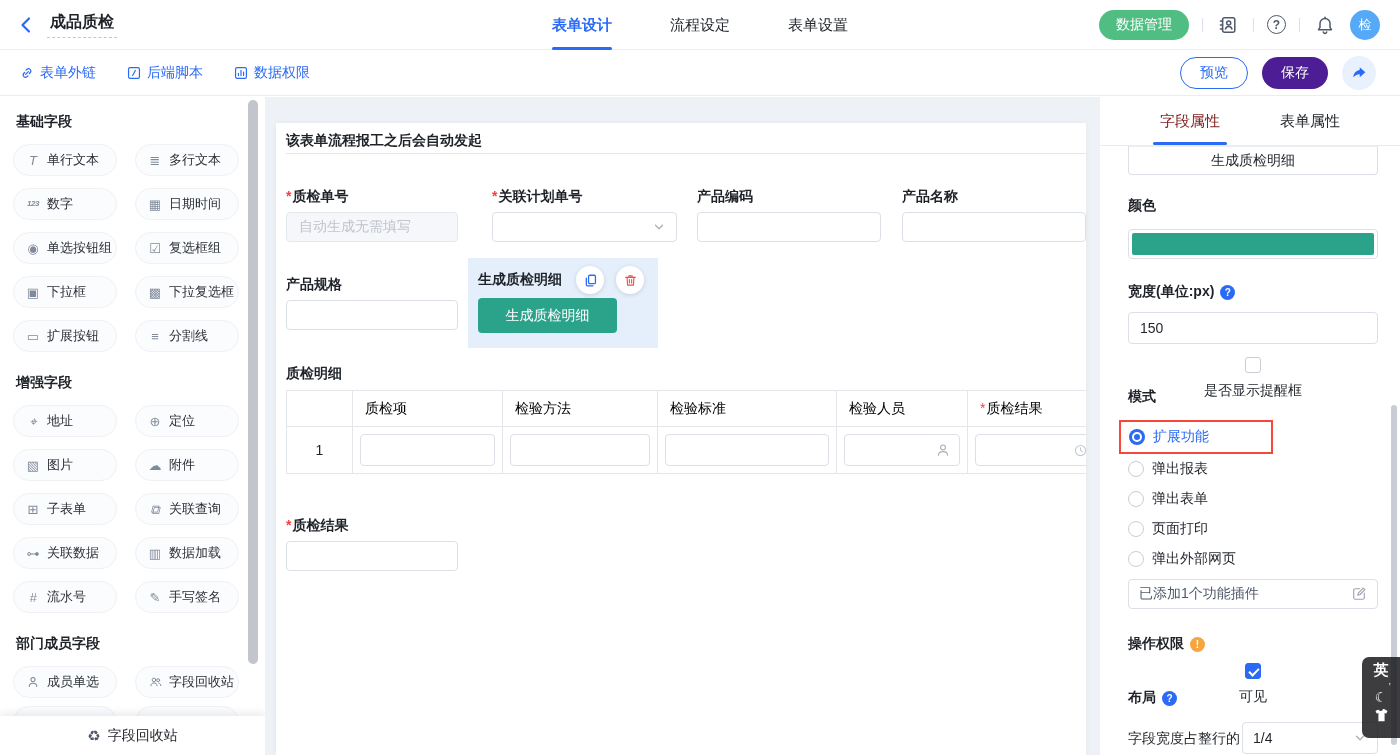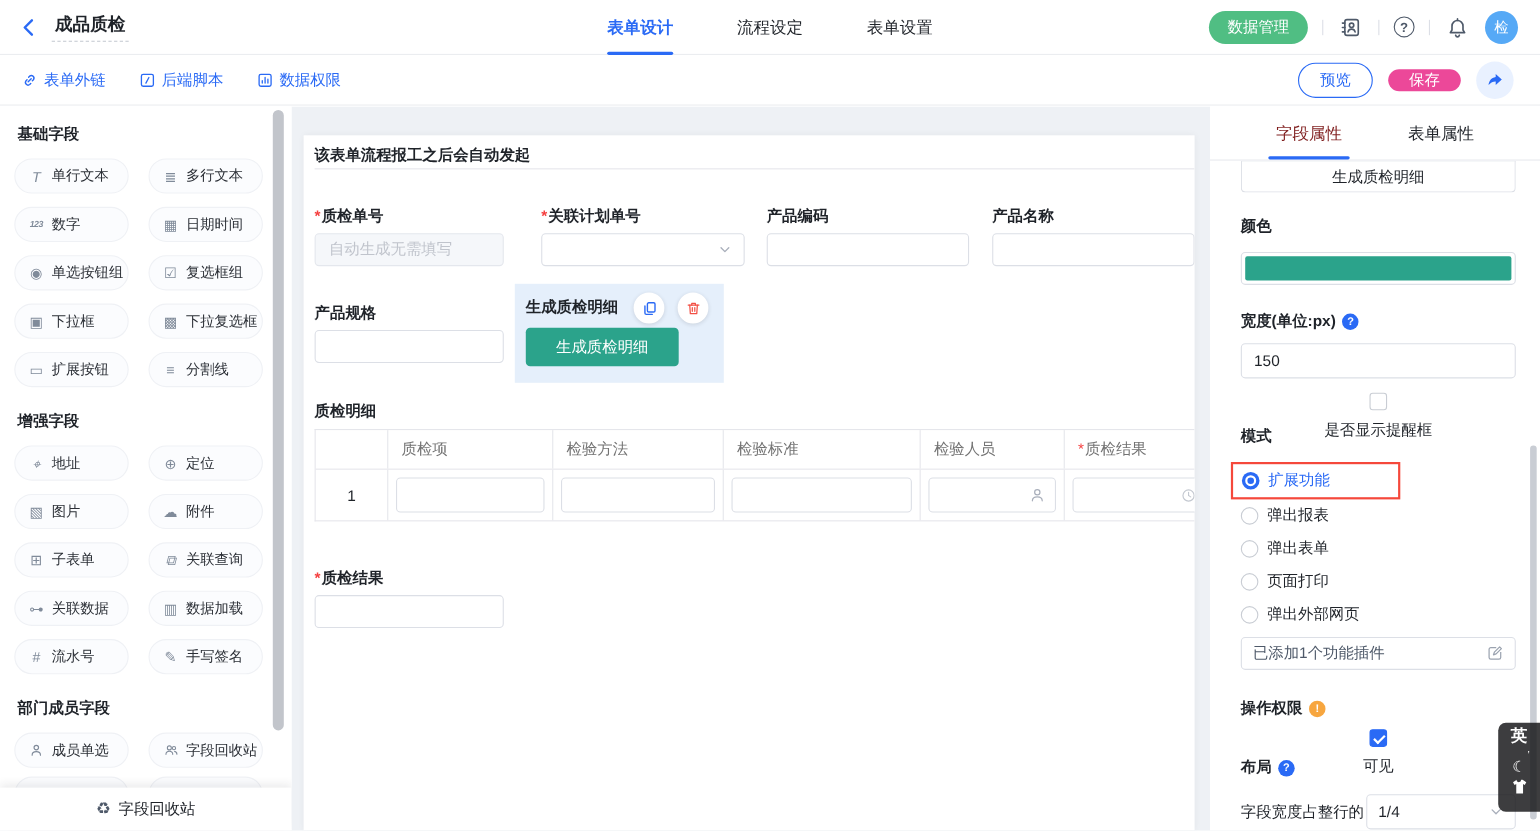--- a/index.html
+++ b/index.html
@@ -30,21 +30,21 @@
             display:flex; align-items:center; justify-content:center; cursor:pointer; }
 
   
   .subbar { position:absolute; left:0; top:51px; width:1400px; height:45px; background:#fff;
             border-bottom:1px solid #EBEDF0; display:flex; align-items:center; z-index:29; }
   .sb-links { display:flex; gap:30px; padding-left:19px; }
   .sb-link { display:flex; align-items:center; gap:5px; color:#2A6AF5; font-size:14px; cursor:pointer; }
   .sb-link .ic { width:16px; height:16px; display:flex; align-items:center; justify-content:center; }
   .sb-right { margin-left:auto; display:flex; gap:14px; align-items:center; padding-right:24px; }
   .btn-outline { height:32px; padding:0 19px; border:1px solid #2A6AF5; color:#2A6AF5; background:#fff; border-radius:16px; font-size:14px; cursor:pointer; }
-  .btn-primary { height:20px; padding:0 19px; background:#ec4899; color:#fff; border:none; border-radius:16px; font-size:14px; cursor:pointer; }
+  .btn-primary { height:32px; padding:0 19px; background:#4c1d95; color:#fff; border:none; border-radius:16px; font-size:14px; cursor:pointer; }
   .btn-share { width:34px; height:34px; border-radius:50%; background:#E9F1FF; border:none; display:flex; align-items:center; justify-content:center; cursor:pointer; }
 
   
   .sidebar { position:absolute; left:0; top:97px; width:265px; height:658px; background:#fff; overflow:hidden; z-index:5; }
   .sb-inner { padding:16px 13px 0 13px; }
   .fld-sec { margin-top:22px; }
   .fld-sec:first-child { margin-top:0; }
   .sec-title { font-size:14px; font-weight:bold; height:18px; margin:0 0 13px 3px; }
   .pill-grid { display:grid; grid-template-columns:104px 104px; column-gap:18px; row-gap:12px; }
   .pill { height:32px; border-radius:16px; background:#FBFCFE; border:1px solid #EFF1F5; display:flex; align-items:center;
@@ -77,21 +77,21 @@
               box-shadow:0 1px 4px rgba(31,35,41,.15); display:flex; align-items:center; justify-content:center; cursor:pointer; border:none; }
   .mini-copy { left:108px; } .mini-del { left:148px; }
   .teal-btn { position:absolute; left:10px; top:40px; width:139px; height:35px; background:#2BA38B; color:#fff;
               border:none; border-radius:4px; font-size:14px; cursor:pointer; }
   .subform-label { position:absolute; left:10px; top:242px; font-size:14px; font-weight:bold; }
   .qc-table { position:absolute; left:10px; top:267px; width:800px; border:1px solid #E5E6EB; border-right:none; }
   .qc-tr { display:grid; grid-template-columns:66px 150px 155px 179px 131px 119px; }
   .qc-tr.head { height:36px; border-bottom:1px solid #E5E6EB; }
   .qc-tr.row { height:46px; }
   .th, .td { border-right:1px solid #E5E6EB; display:flex; align-items:center; overflow:visible; }
-  .th { padding-left:12px; font-size:14px; color:#737373; white-space:nowrap; }
+  .th { padding-left:12px; font-size:14px; color:#000000; white-space:nowrap; }
   .td { padding:0 7px; }
   .td.idx, .th.idx { justify-content:center; padding:0; color:#1F2329; }
   .cell-inp { position:relative; width:100%; height:32px; border:1px solid #DCDFE6; border-radius:4px; background:#fff;
               display:flex; align-items:center; justify-content:flex-end; padding-right:8px; }
   .td.last .cell-inp { width:122px; flex:none; }
   .f-result { left:10px; top:394px; }
 
   
   .panel { position:absolute; left:1100px; top:97px; width:300px; height:658px; background:#fff; }
   .panel-tabs { height:49px; display:flex; border-bottom:1px solid #E8EAEE; padding:0 30px; }

